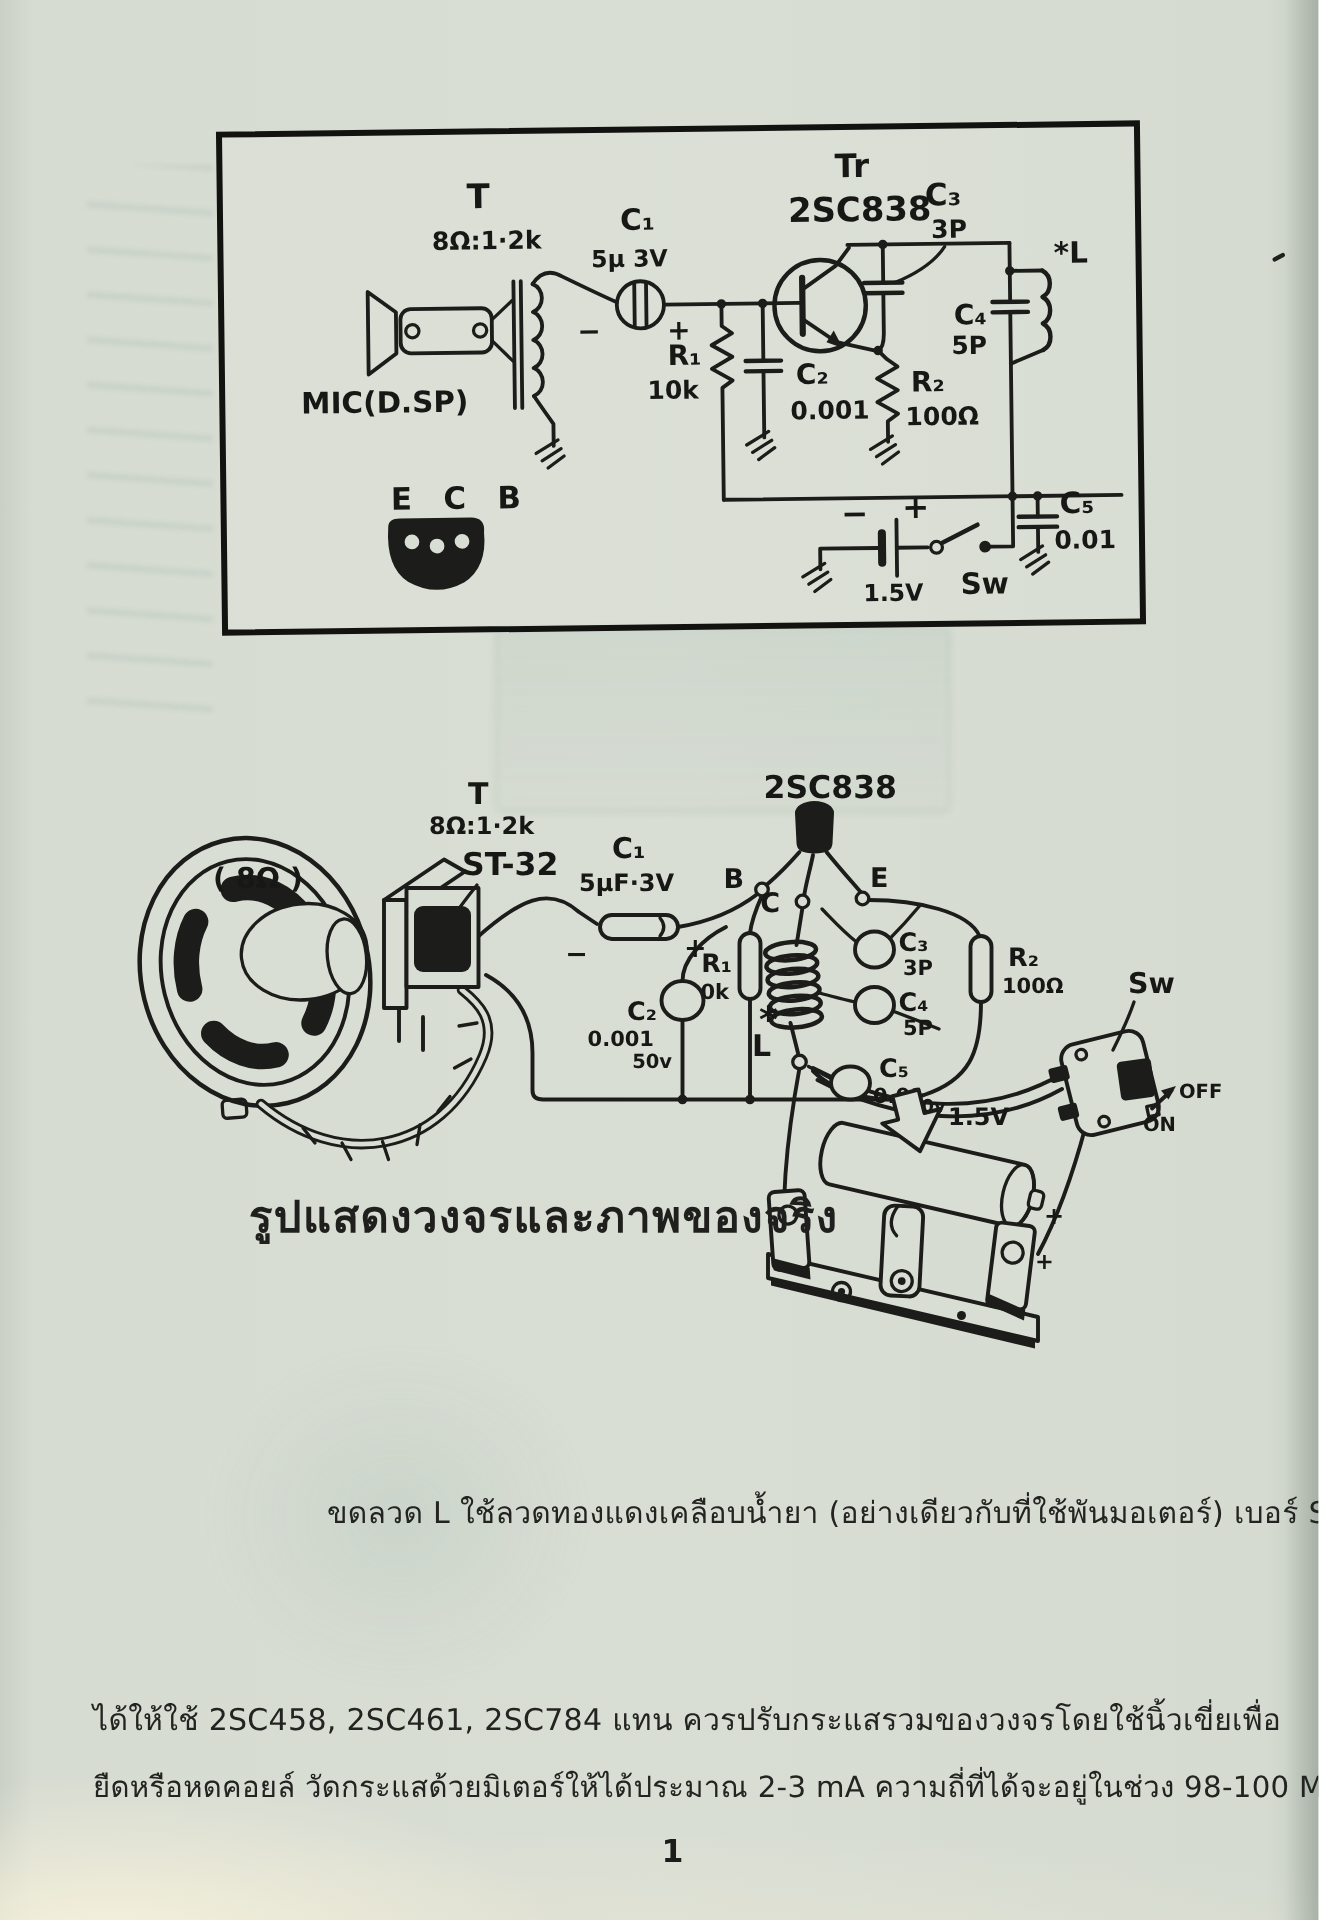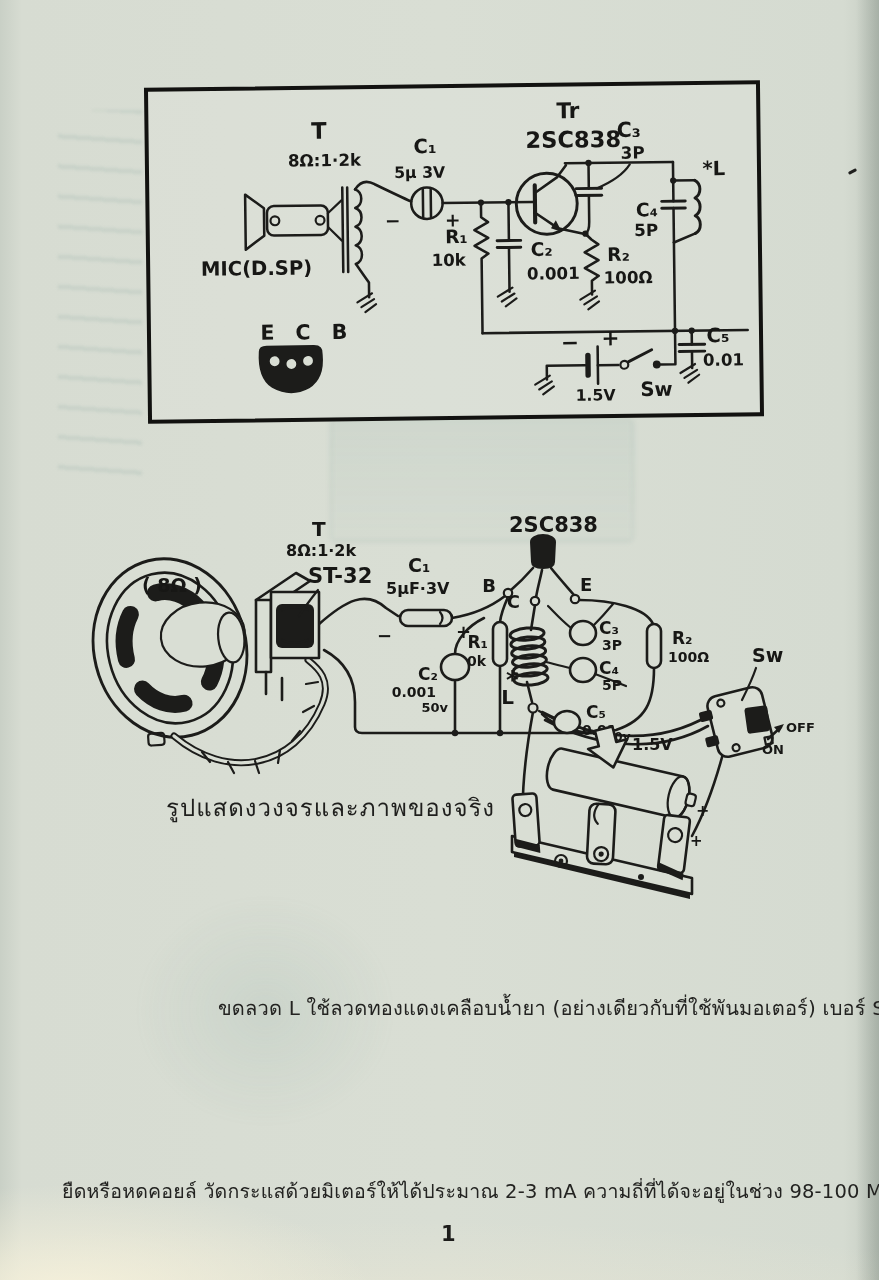--- a/index.html
+++ b/index.html
@@ -26,21 +26,21 @@
   .schematic-panel svg{position:absolute;left:0;top:0;}
   .pictorial{position:absolute;left:56px;top:440px;width:808px;height:470px;}
   .ink{stroke:#1c1c1a;fill:none;stroke-linecap:round;stroke-linejoin:round;}
   .s2{stroke-width:2.2px;} .s25{stroke-width:2.6px;} .s3{stroke-width:3px;} .s4{stroke-width:4.2px;}
   .fill-ink{fill:#1c1c1a;stroke:none;}
   .fill-paper{fill:#d9ded4;}
   .dlbl{fill:#17171
 
 5;font-family:"DejaVu Sans",sans-serif;font-weight:bold;stroke:none;}
   .dlbl{fill:#171715;}
-  .caption{position:absolute;left:166px;top:788px;font-size:24px;color:#1f1f1d;letter-spacing:1px;}
+  .caption{position:absolute;left:166px;top:788px;font-size:29px;color:#1f1f1d;letter-spacing:1px;font-weight:bold;}
   .para-line{position:absolute;left:62px;width:762px;height:32px;font-size:20px;color:#232321;white-space:nowrap;letter-spacing:0.2px;}
   .line-0{top:992px;padding-left:156px;}
   .line-1{top:1038px;}
   .line-2{top:1084px;}
   .line-3{top:1130px;}
   .line-4{top:1176px;font-size:19.5px;}
   .page-number{position:absolute;left:441px;top:1222px;font-size:21px;font-weight:bold;color:#1c1c1a;}
 </style>
 </head>
 <body>
@@ -361,16 +361,17 @@
       <circle class="ink s2" cx="505" cy="421" r="6"></circle>
       <circle class="fill-ink" cx="505" cy="421" r="2.4"></circle>
       <circle class="fill-ink" cx="585" cy="437" r="3"></circle>
     </g>
     <text class="dlbl" x="634" y="406" font-size="15">+</text>
   </svg>
 
   <div class="caption">รูปแสดงวงจรและภาพของจริง</div>
 
   <div class="para-line line-0">ขดลวด L ใช้ลวดทองแดงเคลือบน้ำยา (อย่างเดียวกับที่ใช้พันมอเตอร์) เบอร์ SWG22</div>
+  <div class="para-line line-3">ได้ให้ใช้ 2SC458, 2SC461, 2SC784 แทน ควรปรับกระแสรวมของวงจรโดยใช้นิ้วเขี่ยเพื่อ</div>
   <div class="para-line line-4">ยืดหรือหดคอยล์ วัดกระแสด้วยมิเตอร์ให้ได้ประมาณ 2-3 mA ความถี่ที่ได้จะอยู่ในช่วง 98-100 MHz.</div>
 
   <div class="page-number">1</div>
 </div>
 
 </body></html>

